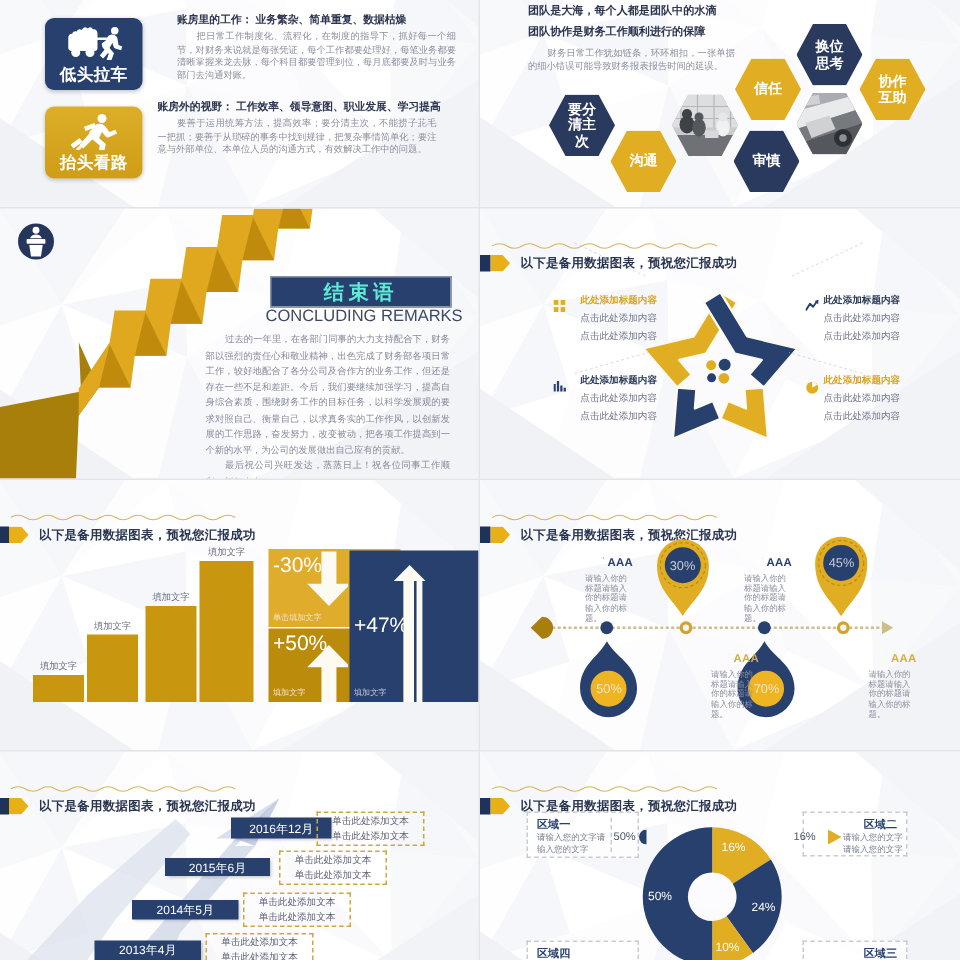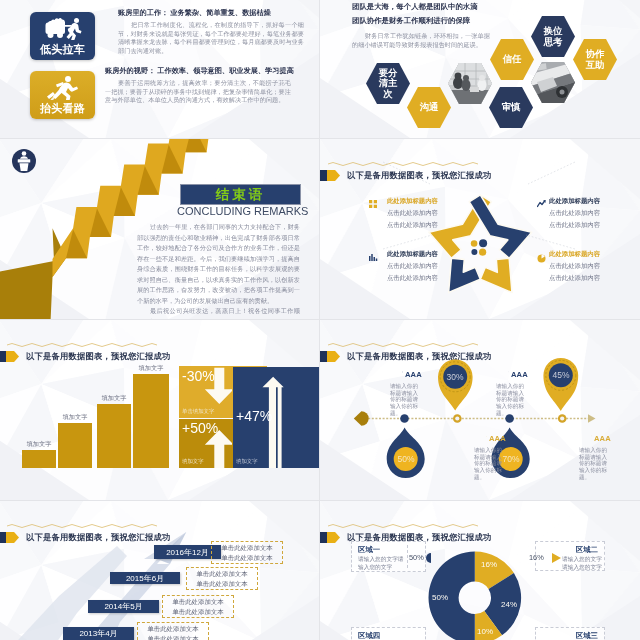--- a/index.html
+++ b/index.html
@@ -42,21 +42,21 @@
        font-size:9.4px;font-weight:bold;color:#fff;line-height:1.1;}
   .hex span{display:block;width:24px;}
   .hex span.w2{width:34px;}
   .hexnavy{background:#2a3a5e;}
   .hexgold{background:#e0ad23;}
   .hexphoto{background:#9a9da4;}
 
   
   .endbox{position:absolute;background:#27406e;border:1px solid #8b93a8;
           display:flex;align-items:center;justify-content:center;}
-  .endbox span{color:#84cc16;font-size:13.5px;font-weight:bold;letter-spacing:3px;}
+  .endbox span{color:#5eead4;font-size:13.5px;font-weight:bold;letter-spacing:3px;}
   .endsub{position:absolute;color:#3d4a63;font-size:11px;letter-spacing:0px;text-align:center;white-space:nowrap;font-family:"Liberation Sans",sans-serif;}
 
   .s4blk{position:absolute;}
   .s4t{font-size:6.4px;font-weight:bold;line-height:1.1;margin-bottom:4.5px;white-space:nowrap;}
   .s4l{font-size:6.4px;color:#6f7488;line-height:1.1;margin-bottom:5.2px;white-space:nowrap;}
   .s4ic{position:absolute;}
 
   
   .bar{position:absolute;background:#c8960f;}
   .barlbl{position:absolute;font-size:6.2px;color:#6d7183;text-align:center;}

